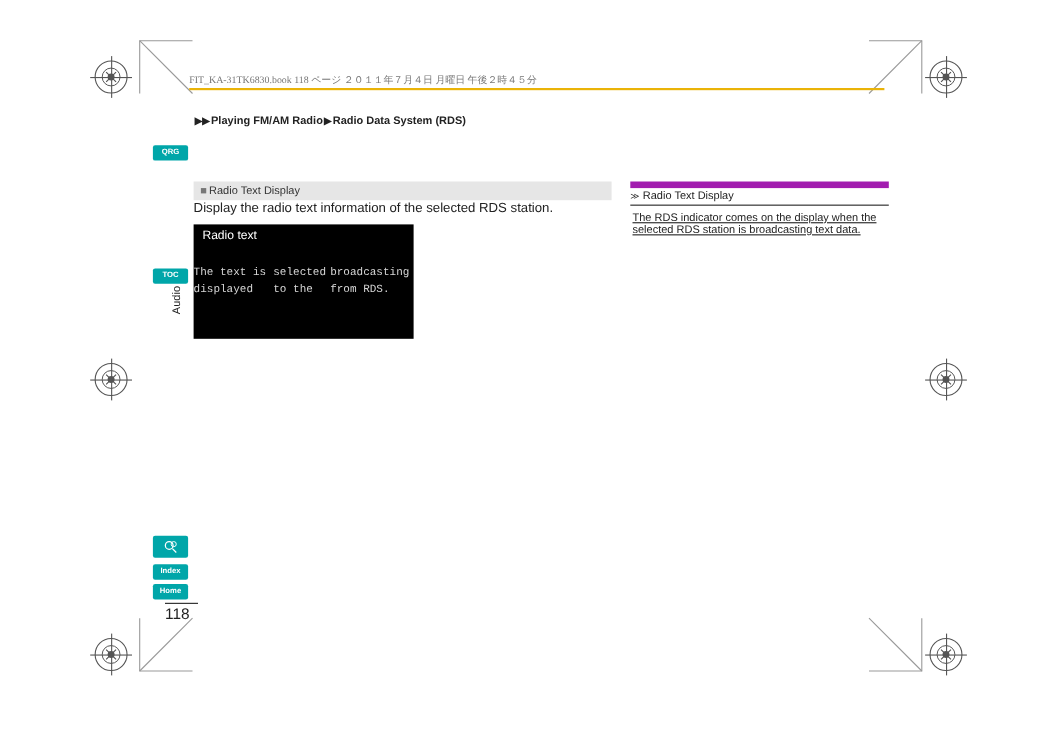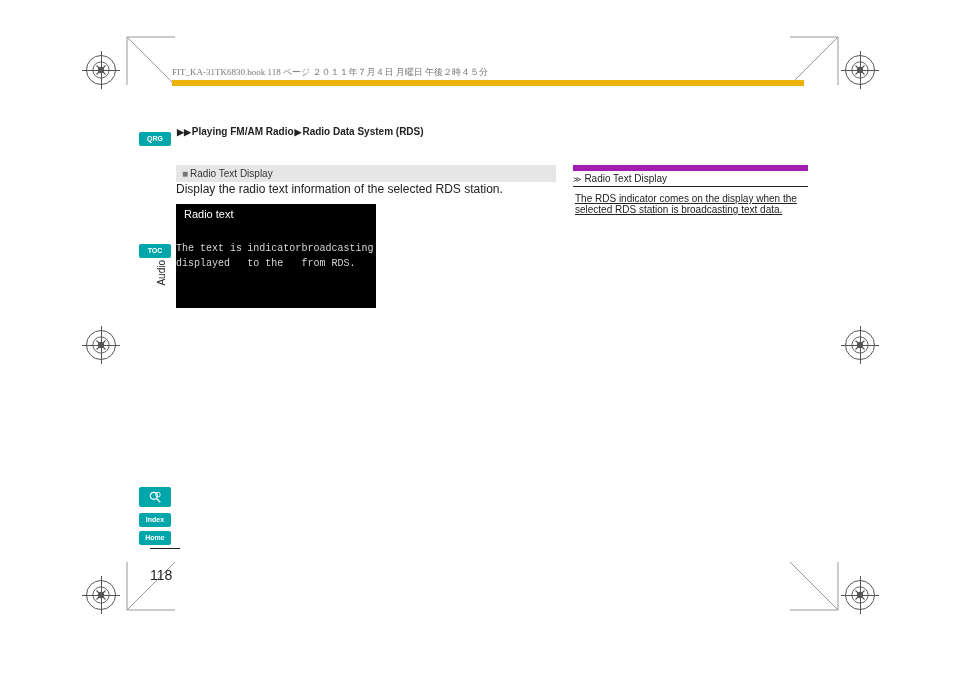--- a/index.html
+++ b/index.html
@@ -57,26 +57,26 @@
   .cornerL.br{top:560px;left:788px;}
   .header-strip {
     position: absolute;
     top: 66px;
     left: 172px;
     right: 150px;
     height: 12px;
     font-size: 9px;
     color: #777;
     font-family: "MS Mincho","Hiragino Mincho Pro",serif;
-    border-bottom:6px solid #eab308;
+    border-bottom:2px solid #eab308;
     padding-bottom:2px;
   }
   .breadcrumb {
     position: absolute;
-    top: 126px;
+    top: 105px;
     left: 176px;
     font-size: 10px;
     font-weight: 600;
   }
   .breadcrumb .tri { font-size:9px; margin: 0 1px; }
   .side-tab {
     position: absolute;
     left: 139px;
     width: 32px;
     height: 14px;
@@ -188,21 +188,21 @@
     padding: 0 2px;
     text-decoration: underline;
   }
   .pagenum {
     position: absolute;
     left: 150px;
     top: 548px;
     font-size: 14px;
     border-top: 1.5px solid #222;
     width: 30px;
-    padding-top: 18px;
+    padding-top: 1px;
   }
 </style>
 </head>
 <body>
 
 <div class="page">
 
   <div class="reg tl">
     <div class="reg-inner">
       <svg viewBox="0 0 20 20">
@@ -304,21 +304,21 @@
 
   <div class="content">
     <div class="section-title">
       <span class="sq">■</span><span>Radio Text Display</span>
     </div>
     <div class="desc">Display the radio text information of the selected RDS station.</div>
     <div class="screenshot">
       <div class="hdr">Radio text</div>
       <div class="screenshot-body">
         <div>The text is displayed</div>
-        <div>indicator to the</div>
+        <div>selected to the</div>
         <div>broadcasting from RDS.</div>
       </div>
     </div>
   </div>
 
   <div class="sidebox">
     <div class="sidebox-title">
       <span class="chev">≫</span><span>Radio Text Display</span>
     </div>
     <div class="sidebox-body">The RDS indicator comes on the display when the selected RDS station is broadcasting text data.</div>

